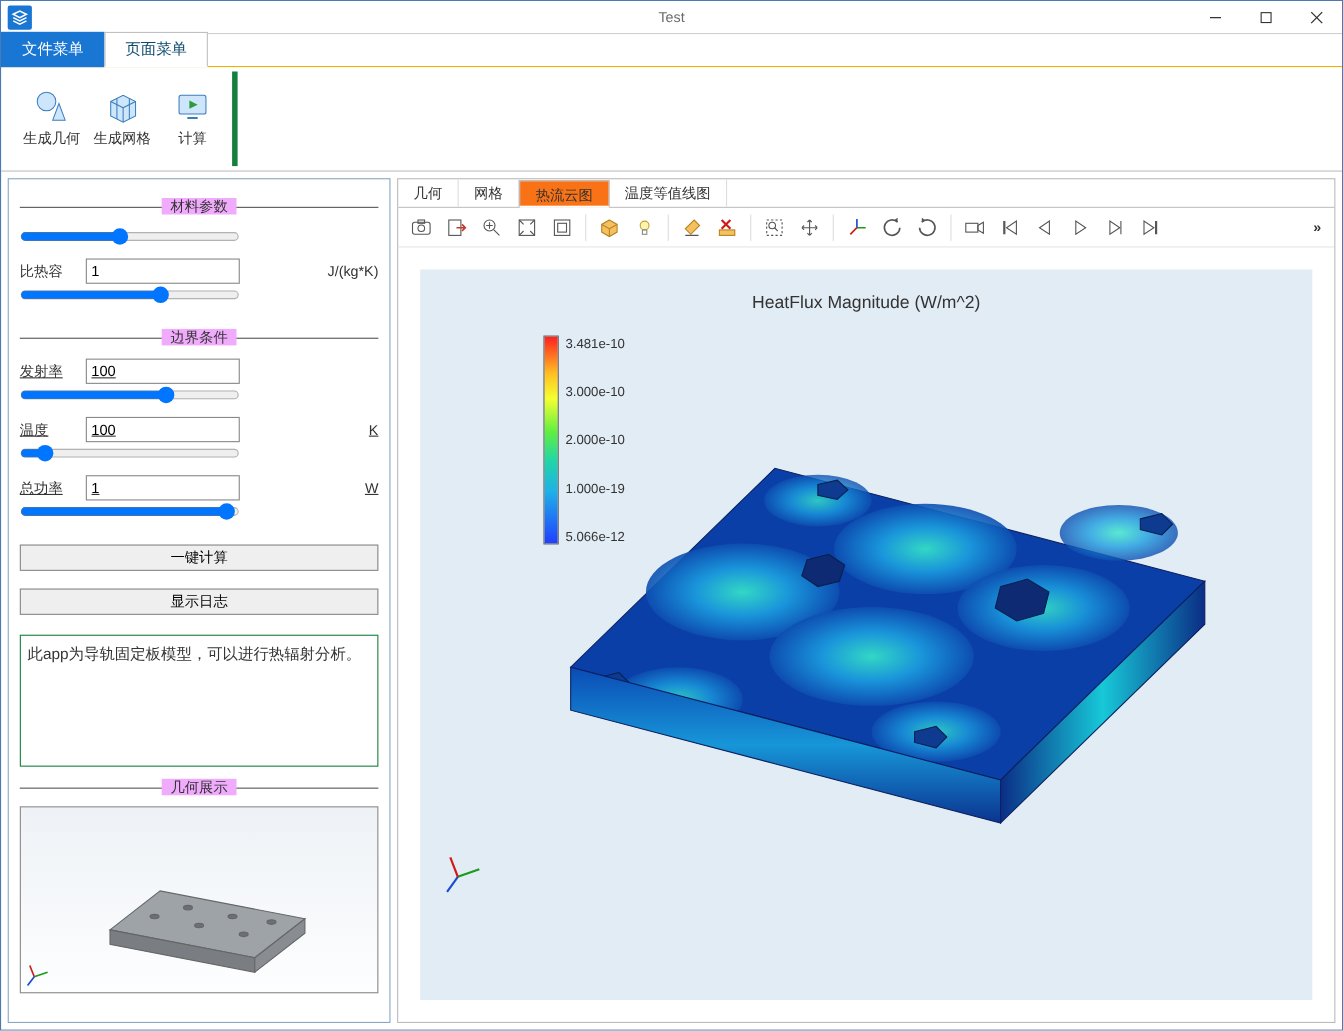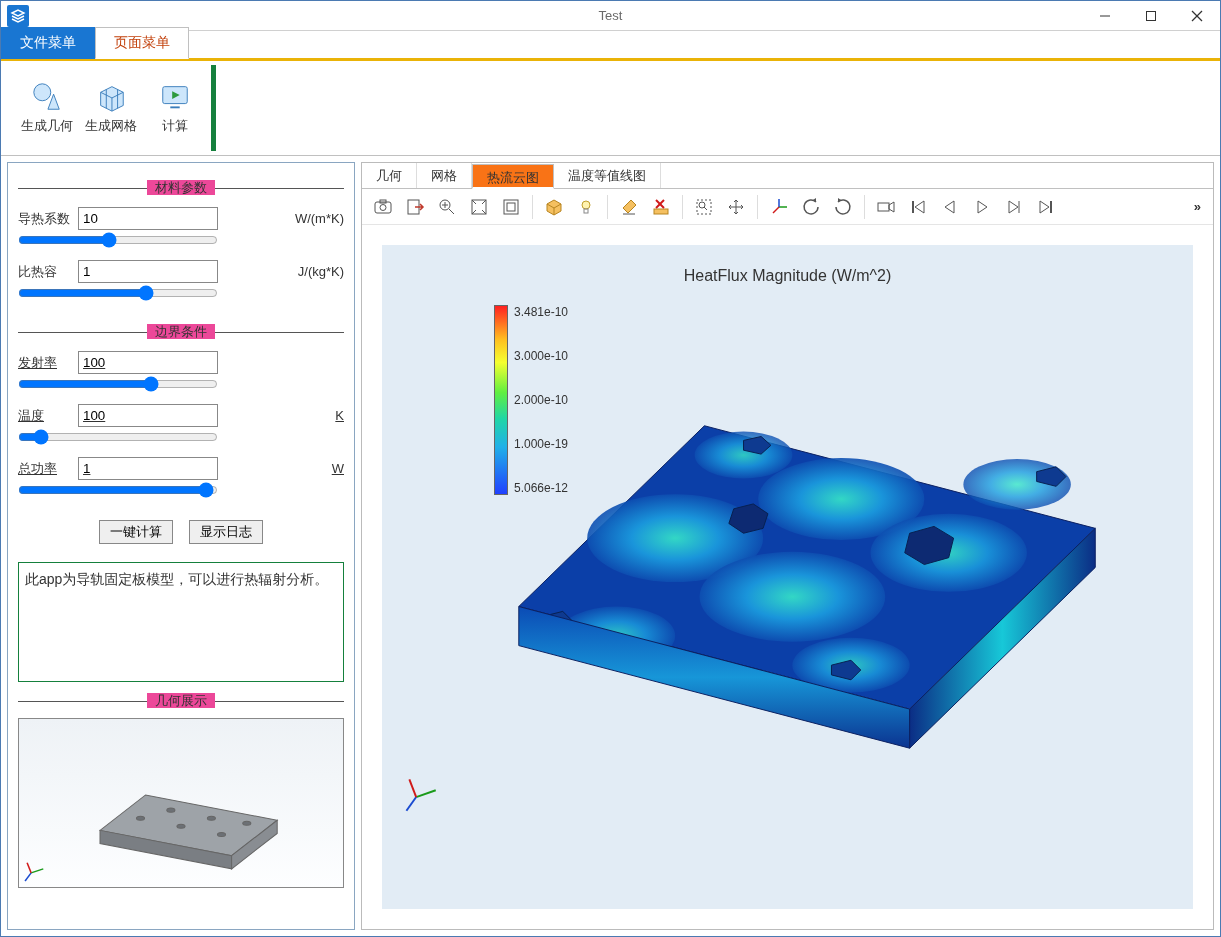--- a/index.html
+++ b/index.html
@@ -46,40 +46,40 @@
     display: flex;
   }
   .window-controls .wc {
     width: 46px; height: 30px;
     display: flex; align-items: center; justify-content: center;
     color: #555;
     cursor: pointer;
   }
   .ribbon-tabs {
     height: 30px;
-    border-bottom: 3px solid #eab308;
+    border-bottom: 1px solid #eab308;
     display: flex;
     align-items: flex-end;
   }
   .ribbon-tab {
     padding: 6px 18px;
     font-size: 14px;
     cursor: pointer;
     border: 1px solid transparent;
     position: relative;
     bottom: -1px;
   }
   .ribbon-tab.active {
     background: #1976d2;
     color: #fff;
     border-color: #1976d2;
   }
   .ribbon-tab.inactive {
     background: #fff;
-    color: #c2410c;
+    color: #0c4a6e;
     border: 1px solid #c0c0c0;
     border-bottom: 1px solid #fff;
   }
   .ribbon {
     height: 95px;
     border-bottom: 1px solid #c0c0c0;
     display: flex;
     align-items: center;
     padding: 4px 10px;
   }
@@ -119,41 +119,41 @@
     padding: 6px 10px;
     overflow-y: auto;
     display:flex; flex-direction:column;
   }
   .section-legend-row {
     position: relative; text-align:center; margin-top:10px;
   }
   .section-legend-row::before{
     content:""; position:absolute; left:0; right:0; top:50%; border-top:1px solid #555;
   }
-  .section-legend-row span{ background:#ec4899; position:relative; padding:0 8px;text-align:right; }
+  .section-legend-row span{ background:#f0abfc; position:relative; padding:0 8px;text-align:right; }
 
   .param-row {
     display: flex;
     align-items: center;
     gap: 6px;
     margin-bottom: 2px;
   }
   .param-row label { width: 54px; }
   .param-row input[type="text"] {
     width: 140px;
     padding: 3px 4px;
     border: 1px solid #888;
   }
   .param-row .unit { margin-left: auto; color:#333; }
   .slider {
     width: 200px;
     margin: 0 0 12px 0;
   }
   .btn-row {
-    display:flex; justify-content:center; gap:16px; margin:10px 0;
+    display:flex; justify-content:center; gap:16px; margin:10px 0;flex-direction:column;
   }
   .std-btn {
     padding: 2px 10px;
     border: 1px solid #888;
     background: #efefef;
     cursor: pointer;
     font-size: 13px;
   }
   .desc-box {
     border: 1px solid #15803d;
@@ -321,25 +321,20 @@
       </div>
     </div>
   </div>
 
   <div class="body">
 
     <div class="sidebar">
 
       <div class="section-legend-row"><span>材料参数</span></div>
       <div style="padding-top:10px;">
-        <div class="param-row">
-          <label>导热系数</label>
-          <input type="text" value="10" style="">
-          <span class="unit">W/(m*K)</span>
-        </div>
         <input type="range" class="slider" min="0" max="100" value="45" style="">
 
         <div class="param-row">
           <label>比热容</label>
           <input type="text" value="1" style="">
           <span class="unit">J/(kg*K)</span>
         </div>
         <input type="range" class="slider" min="0" max="100" value="65" style="">
       </div>
 

